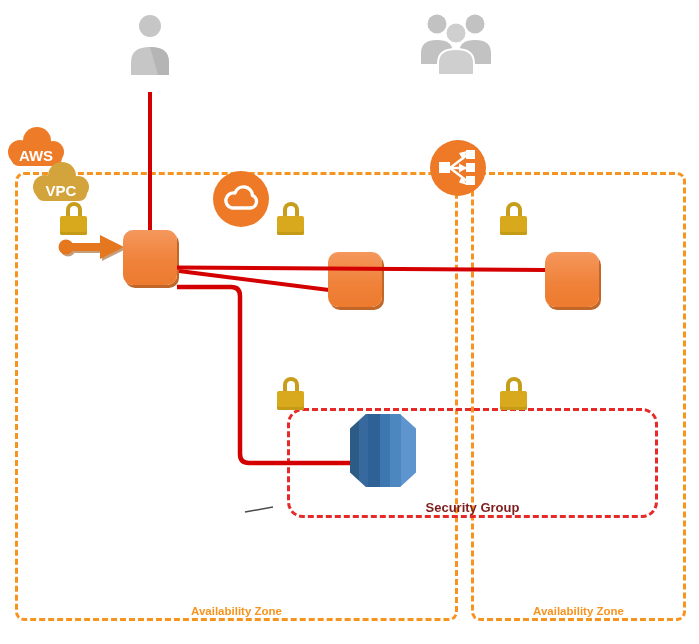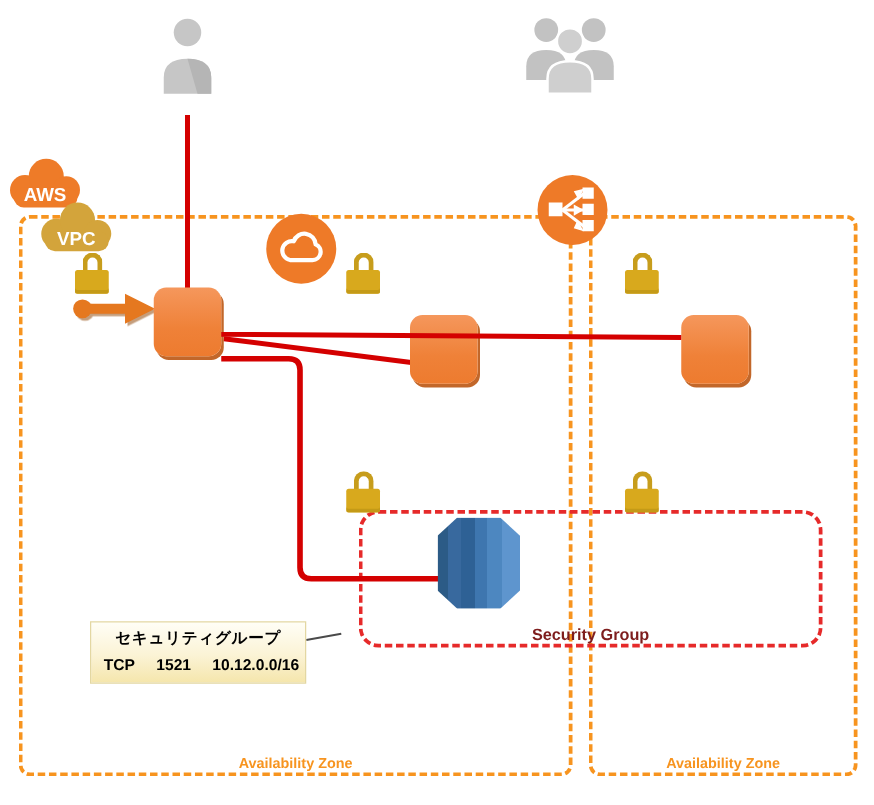--- a/index.html
+++ b/index.html
@@ -193,22 +193,14 @@
   <div class="node ec2" id="sq1"></div>
   <div class="node ec2" id="sq2"></div>
   <div class="node ec2" id="sq3"></div>
 
   <div class="node" id="rds"></div>
 
   <svg class="lines lines-over" width="699" height="644">
     <line x1="177" y1="267.5" x2="545" y2="270" stroke="#D40000" stroke-width="4"></line>
   </svg>
 
-  <div id="callout">
-    <div class="callout-title">セキュリティグループ</div>
-    <div class="callout-row">
-      <span>TCP</span>
-      <span>1521</span>
-      <span>10.12.0.0/16</span>
-    </div>
-  </div>
 
 </div>
 
 </body></html>

